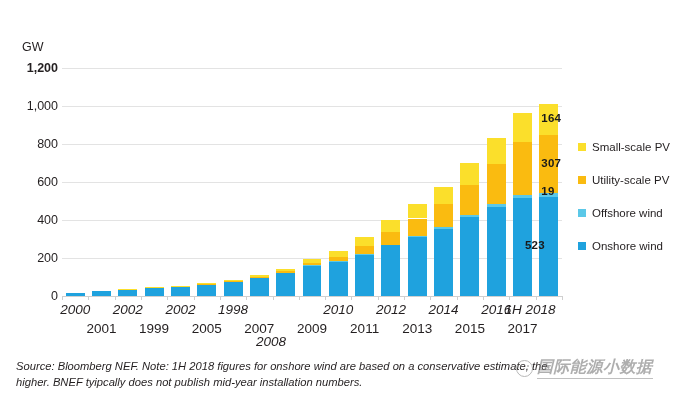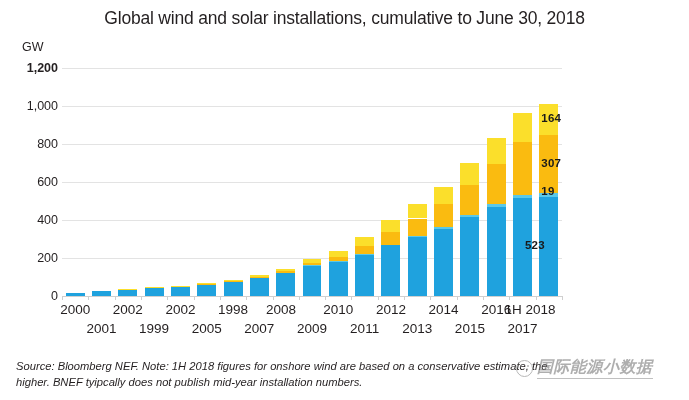--- a/index.html
+++ b/index.html
@@ -134,21 +134,21 @@
     background: #cfcfcf;
   }
   .xlabel {
     position: absolute;
     font-size: 13.5px;
     color: #231f20;
     text-align: center;
     white-space: nowrap;
     transform: translateX(-50%);
   }
-  .xlabel.row0 { top: 6px; }
+  .xlabel.row0 { top: 6px; font-style: italic; }
   .xlabel.row1 { top: 25px; }
 
   
   #legend {
     position: absolute;
     left: 578px;
     top: 130px;
     width: 111px;
   }
   .legend-item {
@@ -221,21 +221,20 @@
     letter-spacing: 0.5px;
     border-bottom: 1px solid #9a9a9a;
     white-space: nowrap;
   }
 </style>
 </head>
 <body>
 
 <div id="page">
 
-  <div id="chart-title">Global wind and solar installations, cumulative to June 30, 2018</div>
 
   <div id="axis-unit">GW</div>
 
   <div id="ylabels">
       <div class="ytick" style="top: 228px;">0</div>
       <div class="ytick" style="top: 190px;">200</div>
       <div class="ytick" style="top: 152px;">400</div>
       <div class="ytick" style="top: 114px;">600</div>
       <div class="ytick" style="top: 76px;">800</div>
       <div class="ytick" style="top: 38px;">1,000</div>
@@ -420,21 +419,21 @@
       <div class="xlabel row1" style="left: 92.1053px;">1999</div>
       <div class="xtickmark" style="left: 105.263px;"></div>
       <div class="xlabel row0" style="left: 118.421px;">2002</div>
       <div class="xtickmark" style="left: 131.579px;"></div>
       <div class="xlabel row1" style="left: 144.737px;">2005</div>
       <div class="xtickmark" style="left: 157.895px;"></div>
       <div class="xlabel row0" style="left: 171.053px;">1998</div>
       <div class="xtickmark" style="left: 184.211px;"></div>
       <div class="xlabel row1" style="left: 197.368px;">2007</div>
       <div class="xtickmark" style="left: 210.526px;"></div>
-      <div class="xlabel row0" style="left: 219px;">2008</div>
+      <div class="xlabel row0" style="left: 209px; margin-top: 32px;">2008</div>
       <div class="xtickmark" style="left: 236.842px;"></div>
       <div class="xlabel row1" style="left: 250px;">2009</div>
       <div class="xtickmark" style="left: 263.158px;"></div>
       <div class="xlabel row0" style="left: 276.316px;">2010</div>
       <div class="xtickmark" style="left: 289.474px;"></div>
       <div class="xlabel row1" style="left: 302.632px;">2011</div>
       <div class="xtickmark" style="left: 315.789px;"></div>
       <div class="xlabel row0" style="left: 328.947px;">2012</div>
       <div class="xtickmark" style="left: 342.105px;"></div>
       <div class="xlabel row1" style="left: 355.263px;">2013</div>
@@ -444,20 +443,38 @@
       <div class="xlabel row1" style="left: 407.895px;">2015</div>
       <div class="xtickmark" style="left: 421.053px;"></div>
       <div class="xlabel row0" style="left: 434.211px;">2016</div>
       <div class="xtickmark" style="left: 447.368px;"></div>
       <div class="xlabel row1" style="left: 460.526px;">2017</div>
       <div class="xtickmark" style="left: 473.684px;"></div>
       <div class="xlabel row0" style="left: 468px;">1H 2018</div>
       <div class="xtickmark" style="left: 500px;"></div>
     </div>
 
+  <div id="legend">
+      <div class="legend-item">
+        <span class="legend-swatch" style="background: rgb(251, 223, 43);"></span>
+        <span class="legend-label">Small-scale PV</span>
+      </div>
+      <div class="legend-item">
+        <span class="legend-swatch" style="background: rgb(250, 187, 16);"></span>
+        <span class="legend-label">Utility-scale PV</span>
+      </div>
+      <div class="legend-item">
+        <span class="legend-swatch" style="background: rgb(91, 200, 232);"></span>
+        <span class="legend-label">Offshore wind</span>
+      </div>
+      <div class="legend-item">
+        <span class="legend-swatch" style="background: rgb(31, 162, 222);"></span>
+        <span class="legend-label">Onshore wind</span>
+      </div>
+    </div>
 
   <div id="footer">
     <div>Source: Bloomberg NEF. Note: 1H 2018 figures for onshore wind are based on a conservative estimate, the</div>
     <div>higher. BNEF tyipcally does not publish mid-year installation numbers.</div>
   </div>
 
   <div id="watermark">
     <span id="watermark-logo"></span>
     <span id="watermark-text">国际能源小数据</span>
   </div>

